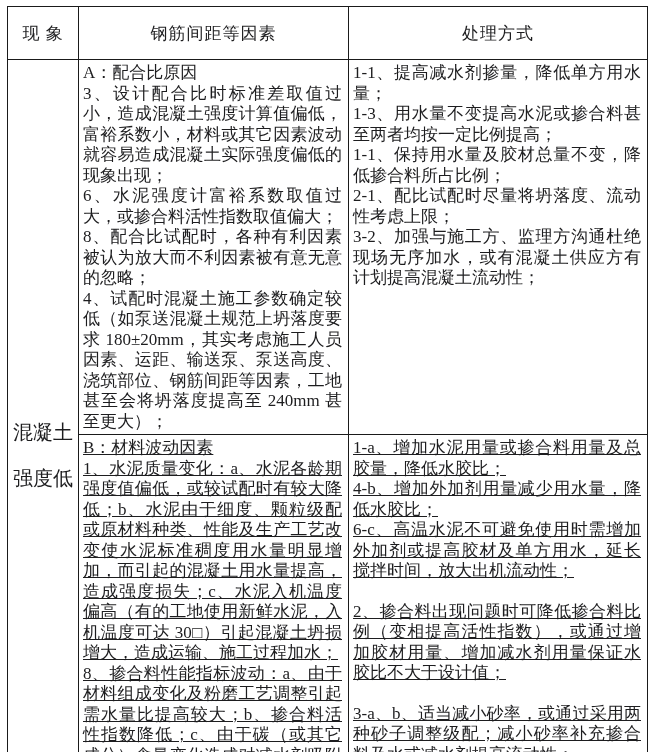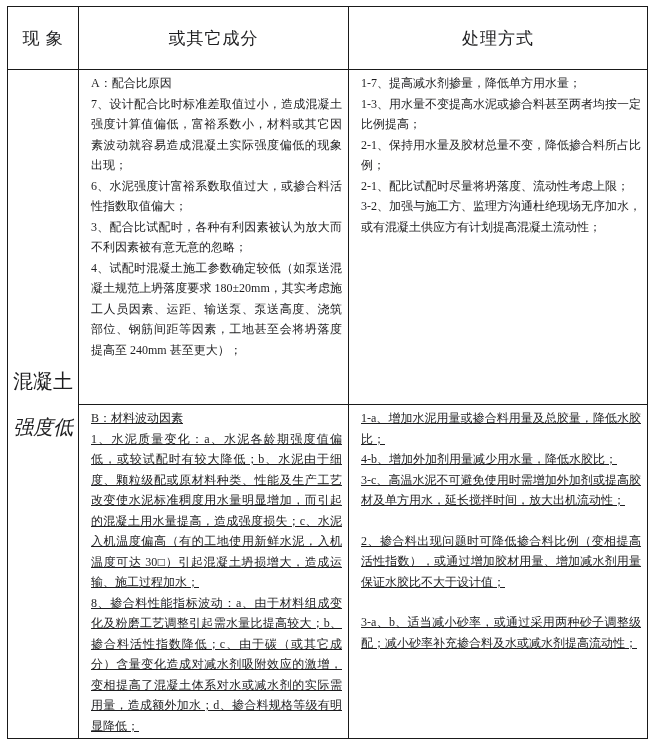--- a/index.html
+++ b/index.html
@@ -18,41 +18,41 @@
   }
   .doc-table col.c1 { width: 71px; }
   .doc-table col.c2 { width: 270px; }
   .doc-table col.c3 { width: 299px; }
   .doc-table th, .doc-table td {
     border: 1.5px solid #1a1a1a;
     vertical-align: top;
     overflow: hidden;
   }
   .doc-table th {
-    height: 63px;
+    height: 53px;
     font-weight: normal;
     font-size: 17px;
     text-align: center;
     vertical-align: middle;
     letter-spacing: 1px;
   }
   td.cell {
-    padding: 3px 6px 2px 12px;
-    font-size: 12px;
+    padding: 3px 6px 2px 4px;
+    font-size: 17px;
     line-height: 20.5px;
     text-align: justify;
   }
   td.phenomenon-cell {
     vertical-align: middle;
     text-align: center;
     font-size: 20px;
     padding: 0 2px;
   }
   .phen-line { display: block; line-height: 20px; }
-  .phen-line + .phen-line { margin-top: 26px; font-style: italic; }
+  .phen-line + .phen-line { margin-top: 26px; }
   tr.row-a > td { height: 335px; }
   tr.row-b > td { height: 304px; text-decoration: underline; }
   .para { margin: 0; }
   .pad-top-1 { padding-top: 26px; }   
   .pad-top-2 { padding-top: 44px; margin-top: 26px; }   
   .gap-before { margin-top: 20px; }   
 </style>
 </head>
 <body>
 
@@ -60,54 +60,54 @@
   <table class="doc-table">
     <colgroup>
         <col class="c1">
         <col class="c2">
         <col class="c3">
       </colgroup>
 
     <tbody>
         <tr>
       <th>现  象</th>
-      <th>或其它成分</th>
+      <th>钢筋间距等因素</th>
       <th>处理方式</th>
     </tr>
 
     <tr class="row-a">
       <td class="phenomenon-cell" rowspan="2">
         <span class="phen-line">混凝土</span>
         <span class="phen-line">强度低</span>
       </td>
       <td class="cell">
         <p class="para">A：配合比原因</p>
-        <p class="para">7、设计配合比时标准差取值过小，造成混凝土强度计算值偏低，富裕系数小，材料或其它因素波动就容易造成混凝土实际强度偏低的现象出现；</p>
+        <p class="para">3、设计配合比时标准差取值过小，造成混凝土强度计算值偏低，富裕系数小，材料或其它因素波动就容易造成混凝土实际强度偏低的现象出现；</p>
         <p class="para">6、水泥强度计富裕系数取值过大，或掺合料活性指数取值偏大；</p>
-        <p class="para">3、配合比试配时，各种有利因素被认为放大而不利因素被有意无意的忽略；</p>
+        <p class="para">8、配合比试配时，各种有利因素被认为放大而不利因素被有意无意的忽略；</p>
         <p class="para">4、试配时混凝土施工参数确定较低（如泵送混凝土规范上坍落度要求 180±20mm，其实考虑施工人员因素、运距、输送泵、泵送高度、浇筑部位、钢筋间距等因素，工地甚至会将坍落度提高至 240mm 甚至更大）；</p>
       </td>
       <td class="cell pad-top-1">
-        <p class="para">1-7、提高减水剂掺量，降低单方用水量；</p>
+        <p class="para">1-1、提高减水剂掺量，降低单方用水量；</p>
         <p class="para">1-3、用水量不变提高水泥或掺合料甚至两者均按一定比例提高；</p>
-        <p class="para">2-1、保持用水量及胶材总量不变，降低掺合料所占比例；</p>
+        <p class="para">1-1、保持用水量及胶材总量不变，降低掺合料所占比例；</p>
         <p class="para">2-1、配比试配时尽量将坍落度、流动性考虑上限；</p>
         <p class="para">3-2、加强与施工方、监理方沟通杜绝现场无序加水，或有混凝土供应方有计划提高混凝土流动性；</p>
       </td>
     </tr>
 
     <tr class="row-b">
       <td class="cell">
         <p class="para">B：材料波动因素</p>
         <p class="para">1、水泥质量变化：a、水泥各龄期强度值偏低，或较试配时有较大降低；b、水泥由于细度、颗粒级配或原材料种类、性能及生产工艺改变使水泥标准稠度用水量明显增加，而引起的混凝土用水量提高，造成强度损失；c、水泥入机温度偏高（有的工地使用新鲜水泥，入机温度可达 30□）引起混凝土坍损增大，造成运输、施工过程加水；</p>
         <p class="para">8、掺合料性能指标波动：a、由于材料组成变化及粉磨工艺调整引起需水量比提高较大；b、掺合料活性指数降低；c、由于碳（或其它成分）含量变化造成对减水剂吸附效应的激增，变相提高了混凝土体系对水或减水剂的实际需用量，造成额外加水；d、掺合料规格等级有明显降低；</p>
       </td>
       <td class="cell pad-top-2">
         <p class="para">1-a、增加水泥用量或掺合料用量及总胶量，降低水胶比；</p>
         <p class="para">4-b、增加外加剂用量减少用水量，降低水胶比；</p>
-        <p class="para">3-c、高温水泥不可避免使用时需增加外加剂或提高胶材及单方用水，延长搅拌时间，放大出机流动性；</p>
+        <p class="para">6-c、高温水泥不可避免使用时需增加外加剂或提高胶材及单方用水，延长搅拌时间，放大出机流动性；</p>
         <p class="para gap-before">2、掺合料出现问题时可降低掺合料比例（变相提高活性指数），或通过增加胶材用量、增加减水剂用量保证水胶比不大于设计值；</p>
         <p class="para gap-before">3-a、b、适当减小砂率，或通过采用两种砂子调整级配；减小砂率补充掺合料及水或减水剂提高流动性；</p>
       </td>
     </tr>
   </tbody>
     </table>
 </div>
 
 </body></html>

